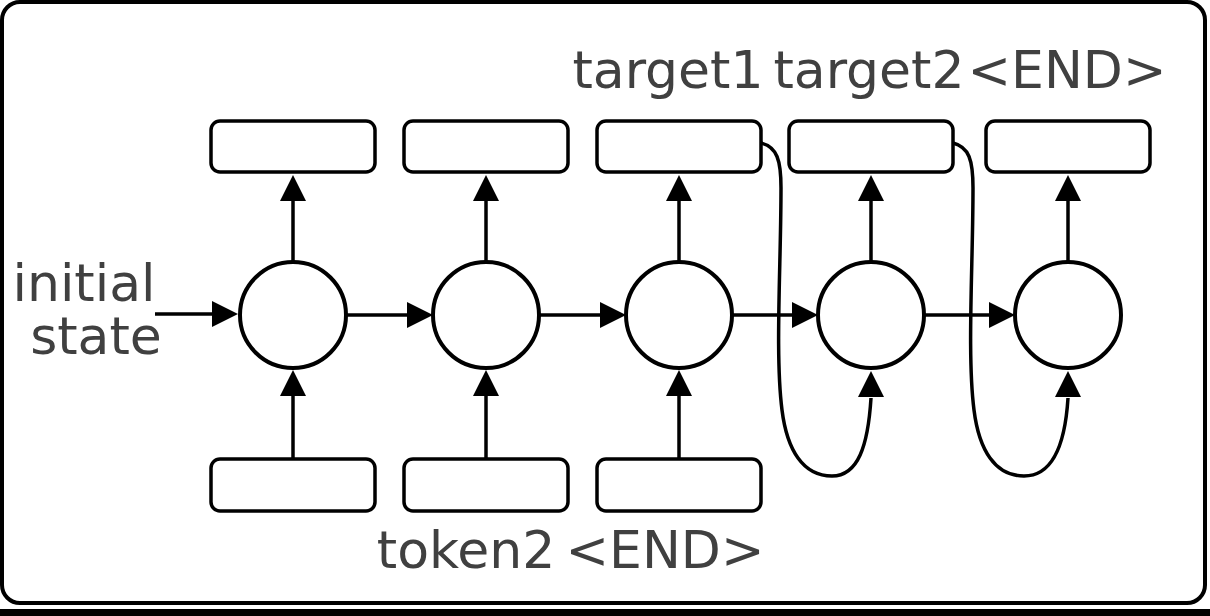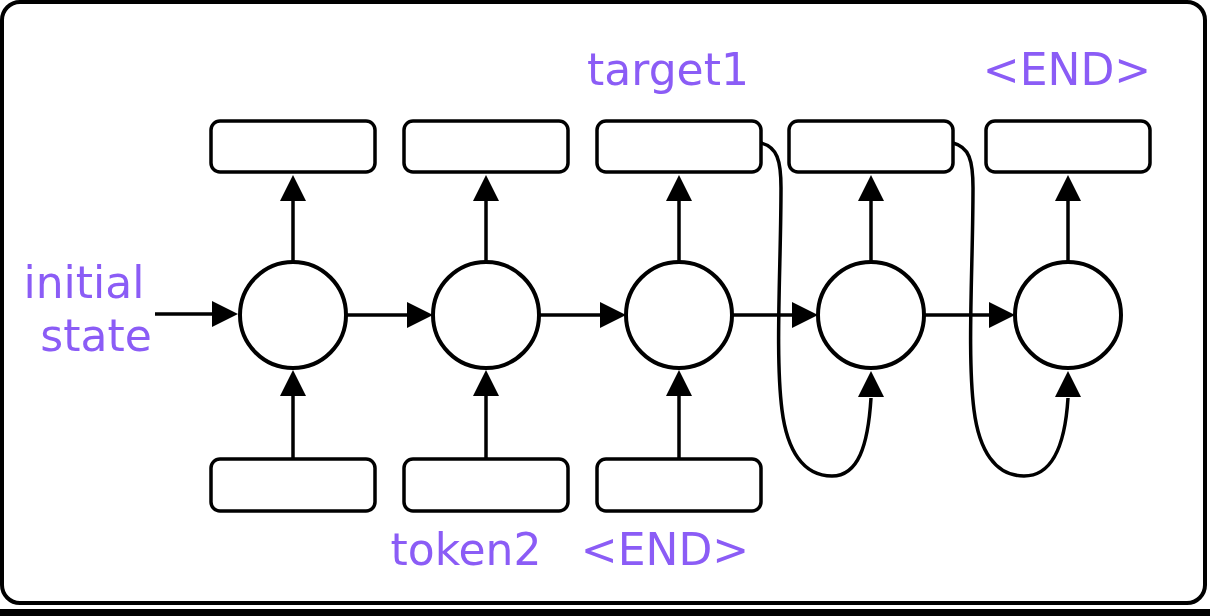--- a/index.html
+++ b/index.html
@@ -42,22 +42,22 @@
     top: 0;
     width: 1210px;
     height: 616px;
   }
   .lbl {
     position: absolute;
     width: 220px;
     height: 46px;
     line-height: 46px;
     text-align: center;
-    font-size: 44px;
-    color: #8b5cf6;
+    font-size: 52px;
+    color: #404040;
     white-space: nowrap;
   }
 </style>
 </head>
 <body>
 
 <div id="canvas">
 
   <div class="frame"></div>
   <div class="bottom-bar"></div>
@@ -152,18 +152,19 @@
                C 979 450, 995 476, 1024 476
                C 1052 476, 1065 446, 1068 398"></path>
       <polygon points="1055,397 1081,397 1068,371" fill="#000000" stroke="none"></polygon>
     </g>
   </svg>
 
   <div class="lbl" style="left:-26px; top:260px;">initial</div>
   <div class="lbl" style="left:-14px; top:313px;">state</div>
 
   <div class="lbl" style="left:558px; top:47px;">target1</div>
+  <div class="lbl" style="left:759px; top:47px;">target2</div>
   <div class="lbl" style="left:957px; top:47px;">&lt;END&gt;</div>
 
   <div class="lbl" style="left:356px; top:527px;">token2</div>
   <div class="lbl" style="left:555px; top:527px;">&lt;END&gt;</div>
 
 </div>
 
 </body></html>

